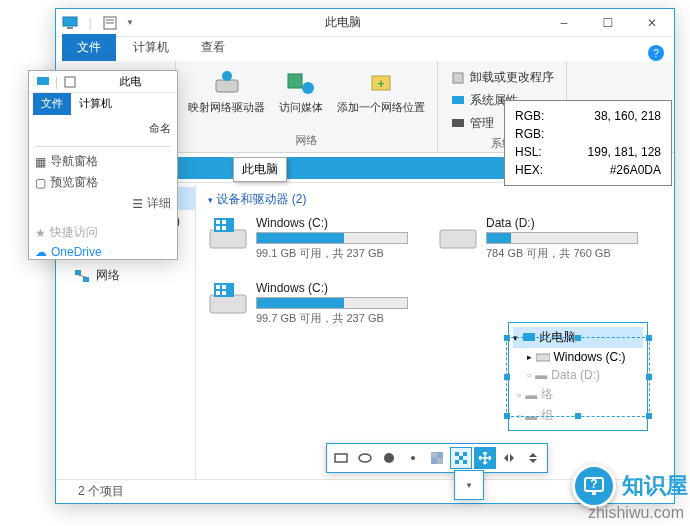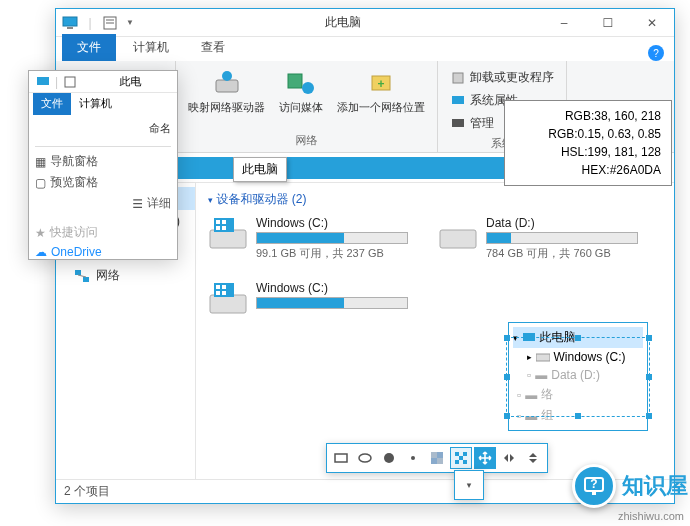--- a/index.html
+++ b/index.html
@@ -38,42 +38,42 @@
 .content{flex:1;padding:8px 12px;position:relative;overflow:hidden}
 .section-hdr{color:#1e5fbf;font-size:12px;display:flex;align-items:center;gap:4px;margin-bottom:8px}
 .drives{display:flex;flex-wrap:wrap;gap:20px 30px}
 .drive{display:flex;gap:8px;width:200px}
 .drive .dico{width:40px;height:36px}
 .drive-info{flex:1}
 .drive-name{font-size:12px;color:#222;margin-bottom:2px}
 .drive-bar{height:12px;border:1px solid #b0b0b0;background:#eaeaea;margin-bottom:2px;position:relative}
 .drive-bar-fill{position:absolute;left:0;top:0;bottom:0;background:#26a0da}
 .drive-stats{font-size:11px;color:#666}
-.statusbar{height:24px;border-top:1px solid #e5e5e5;display:flex;align-items:center;padding:0 8px;color:#555;font-size:11px}
+.statusbar{height:24px;border-top:1px solid #e5e5e5;display:flex;align-items:center;padding:0 22px;color:#555;font-size:11px}
 .sub-win{left:28px;top:70px;width:150px;height:190px;background:#fff;border:1px solid #aaa;box-shadow:0 4px 20px rgba(0,0,0,.2);z-index:3}
 .sub-win .titlebar{height:24px}
 .sub-tabs{height:22px;display:flex;padding-left:4px}
 .sub-tab{padding:3px 8px;font-size:11px}
 .sub-tab.active{background:#1979ca;color:#fff}
 .sub-body{padding:6px;font-size:11px;color:#555}
 .sub-item{display:flex;align-items:center;gap:4px;padding:2px 0}
 .color-panel{position:absolute;right:18px;top:100px;width:168px;background:#fff;border:1px solid #888;padding:6px 10px;font-family:Consolas,monospace;font-size:12px;z-index:4;line-height:1.5}
-.color-panel .row{display:flex;justify-content:flex-end}
+.color-panel .row{display:flex;justify-content:space-between}
 .tree-popup{position:absolute;right:42px;top:322px;width:140px;background:#fff;border:1px solid #26a0da;padding:4px;z-index:4;font-size:11px}
 .tree-item{display:flex;align-items:center;gap:4px;padding:2px 0}
 .tree-item.sel{background:#cce8ff}
 .sel-handles{position:absolute;border:1px dashed #26a0da}
 .snip-toolbar{position:absolute;left:326px;top:443px;display:flex;background:#fff;border:1px solid #26a0da;padding:3px;gap:2px;z-index:6;box-shadow:0 2px 8px rgba(0,0,0,.2)}
 .snip-btn{width:22px;height:22px;display:flex;align-items:center;justify-content:center;border:1px solid transparent}
 .snip-btn.active{border-color:#26a0da;background:#e5f3fb}
 .snip-btn.blue{background:#26a0da;color:#fff}
 .watermark-zsw{position:absolute;right:2px;bottom:18px;display:flex;align-items:center;gap:6px;z-index:10}
 .zsw-bubble{width:44px;height:44px;border-radius:50%;background:#26a0da;border:3px solid #fff;display:flex;align-items:center;justify-content:center;box-shadow:0 2px 6px rgba(0,0,0,.3)}
 .zsw-text{color:#26a0da;font-size:22px;font-weight:bold}
-.zsw-url{position:absolute;right:6px;bottom:4px;color:#888;font-size:11px;z-index:10}
+.zsw-url{position:absolute;right:6px;bottom:4px;color:#888;font-size:16px;z-index:10}
 svg{display:block}
 </style>
 </head>
 <body>
 
 <div class="win main-win">
   <div class="titlebar">
     <div class="qat">
       <span class="qat-icon">
           <svg width="16" height="16">
@@ -286,20 +286,21 @@
                 <rect x="14" y="4" width="4" height="4" fill="#fff"></rect>
                 <rect x="8" y="10" width="4" height="4" fill="#fff"></rect>
                 <rect x="14" y="10" width="4" height="4" fill="#fff"></rect>
               </svg>
             </div>
           <div class="drive-info">
             <div class="drive-name">Windows (C:)</div>
             <div class="drive-bar">
                 <div class="drive-bar-fill" style="width:58%"></div>
               </div>
+            <div class="drive-stats">99.7 GB 可用，共 237 GB</div>
           </div>
         </div>
       </div>
 
     </div>
   </div>
 
   <div class="statusbar">
     <span>2 个项目</span>
   </div>
@@ -355,21 +356,20 @@
   </div>
 </div>
 
 <div class="color-panel">
   <div class="row">
       <span>RGB:</span>
       <span>38,  160,  218</span>
     </div>
   <div class="row">
       <span>RGB:</span>
-      <span>0.15, 0.63, 0.85</span>
     </div>
   <div class="row">
       <span>HSL:</span>
       <span>199,  181,  128</span>
     </div>
   <div class="row">
       <span>HEX:</span>
       <span>#26A0DA</span>
     </div>
 </div>

